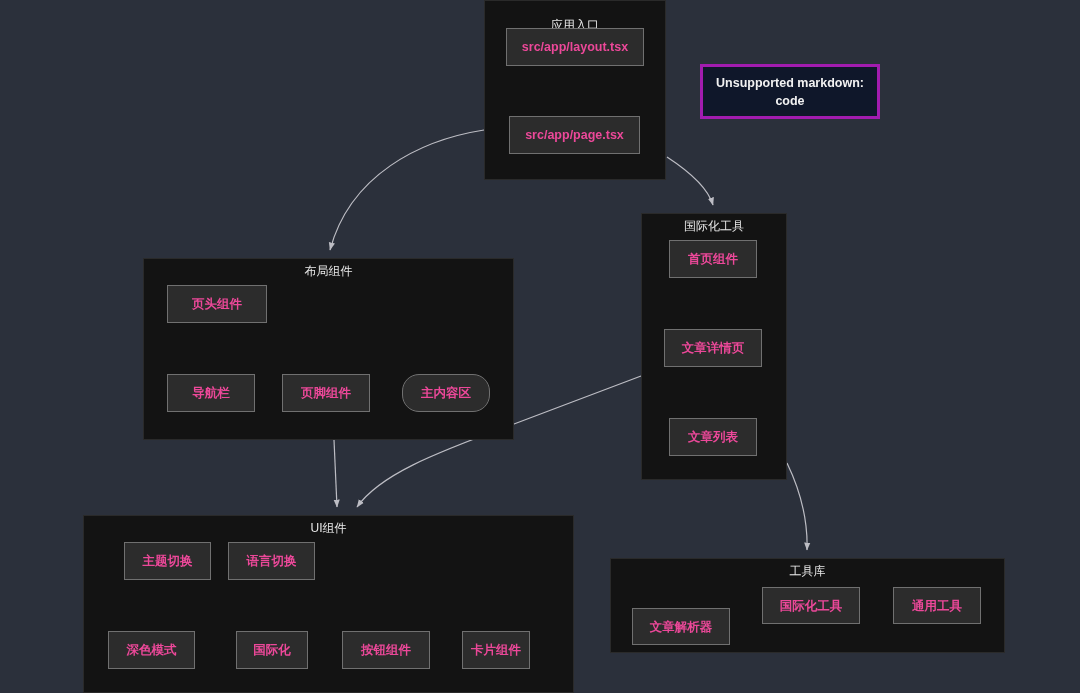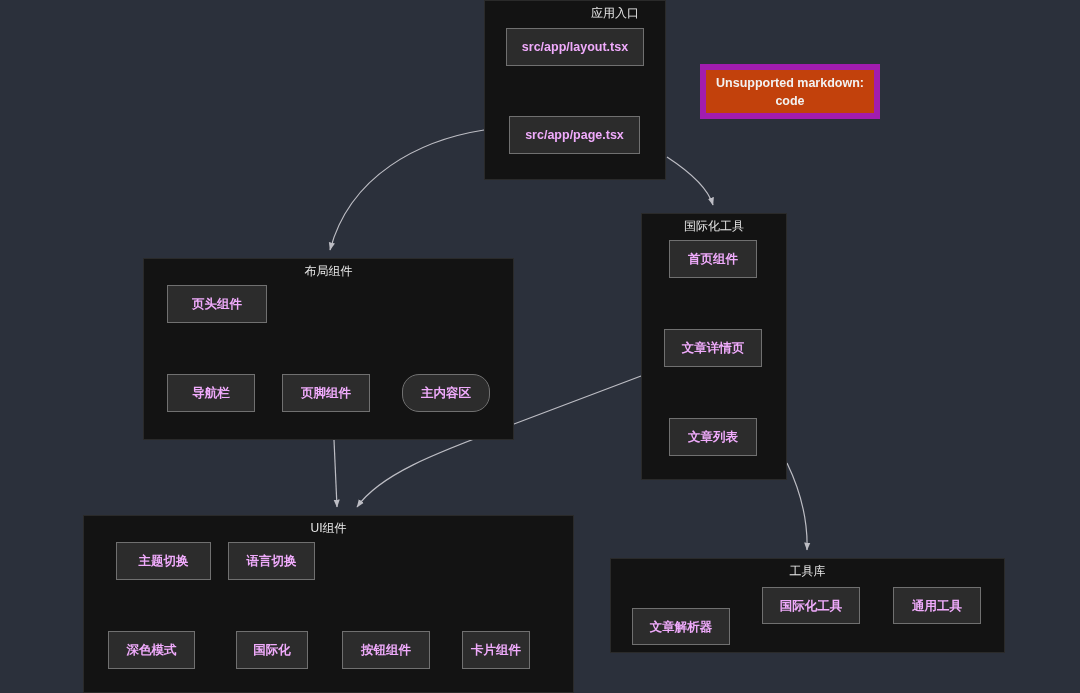--- a/index.html
+++ b/index.html
@@ -45,31 +45,31 @@
   }
   .node {
     position: absolute;
     background: #2c2c2c;
     border: 1px solid #707070;
     box-sizing: border-box;
     display: flex;
     align-items: center;
     justify-content: center;
     text-align: center;
-    color: #f0abfc;
+    color: #ec4899;
     font-size: 12.5px;
     font-weight: bold;
     line-height: 16px;
     z-index: 4;
     padding: 2px 6px;
   }
   .note {
     position: absolute;
-    background: #c2410c;
-    border: 6px solid #a21caf;
+    background: #0f172a;
+    border: 3px solid #a21caf;
     box-sizing: border-box;
     display: flex;
     align-items: center;
     justify-content: center;
     text-align: center;
     color: #f2f2f2;
     font-size: 12.5px;
     font-weight: bold;
     line-height: 18px;
     z-index: 4;
@@ -98,37 +98,37 @@
         <path d="M 334,440 L 337,507" marker-end="url(#arrowhead)"></path>
         <path d="M 641,376 L 514,424 C 430,455 380,475 357,507" marker-end="url(#arrowhead)"></path>
         <path d="M 787,463 C 800,490 808,520 807,550" marker-end="url(#arrowhead)"></path>
         <path d="M 151,580 L 151,624" marker-end="url(#arrowhead)"></path>
         <path d="M 271,580 L 271,624" marker-end="url(#arrowhead)"></path>
       </g>
   </svg>
 
   <div id="clusters-root">
       <div class="cluster" style="left: 484px; top: 0px; width: 182px; height: 180px;"></div>
-      <div class="cluster-label" style="position: absolute; left: 484px; top: 6px; width: 182px; padding-left: 40px;">应用入口</div>
+      <div class="cluster-label" style="position: absolute; left: 484px; top: 18px; width: 182px;">应用入口</div>
       <div class="node" style="left: 506px; top: 28px; width: 138px; height: 38px;">src/app/layout.tsx</div>
       <div class="node" style="left: 509px; top: 116px; width: 131px; height: 38px;">src/app/page.tsx</div>
       <div class="cluster" style="left: 641px; top: 213px; width: 146px; height: 267px;"></div>
       <div class="cluster-label" style="position: absolute; left: 641px; top: 219px; width: 146px;">国际化工具</div>
       <div class="node" style="left: 669px; top: 240px; width: 88px; height: 38px;">首页组件</div>
       <div class="node" style="left: 664px; top: 329px; width: 98px; height: 38px;">文章详情页</div>
       <div class="node" style="left: 669px; top: 418px; width: 88px; height: 38px;">文章列表</div>
       <div class="cluster" style="left: 143px; top: 258px; width: 371px; height: 182px;"></div>
       <div class="cluster-label" style="position: absolute; left: 143px; top: 264px; width: 371px;">布局组件</div>
       <div class="node" style="left: 167px; top: 285px; width: 100px; height: 38px;">页头组件</div>
       <div class="node" style="left: 167px; top: 374px; width: 88px; height: 38px;">导航栏</div>
       <div class="node" style="left: 282px; top: 374px; width: 88px; height: 38px;">页脚组件</div>
       <div class="node" style="left: 402px; top: 374px; width: 88px; height: 38px; border-radius: 17px;">主内容区</div>
       <div class="cluster" style="left: 83px; top: 515px; width: 491px; height: 178px;"></div>
       <div class="cluster-label" style="position: absolute; left: 83px; top: 521px; width: 491px;">UI组件</div>
-      <div class="node" style="left: 116px; top: 542px; width: 95px; height: 38px; text-align: center;">主题切换</div>
+      <div class="node" style="left: 124px; top: 542px; width: 87px; height: 38px; text-align: center;">主题切换</div>
       <div class="node" style="left: 228px; top: 542px; width: 87px; height: 38px;">语言切换</div>
       <div class="node" style="left: 108px; top: 631px; width: 87px; height: 38px; text-align: right;">深色模式</div>
       <div class="node" style="left: 236px; top: 631px; width: 72px; height: 38px;">国际化</div>
       <div class="node" style="left: 342px; top: 631px; width: 88px; height: 38px;">按钮组件</div>
       <div class="node" style="left: 462px; top: 631px; width: 68px; height: 38px;">卡片组件</div>
       <div class="cluster" style="left: 610px; top: 558px; width: 395px; height: 95px;"></div>
       <div class="cluster-label" style="position: absolute; left: 610px; top: 564px; width: 395px;">工具库</div>
       <div class="node" style="left: 632px; top: 587px; width: 98px; height: 37px; margin-top: 21px;">文章解析器</div>
       <div class="node" style="left: 762px; top: 587px; width: 98px; height: 37px;">国际化工具</div>
       <div class="node" style="left: 893px; top: 587px; width: 88px; height: 37px;">通用工具</div>

